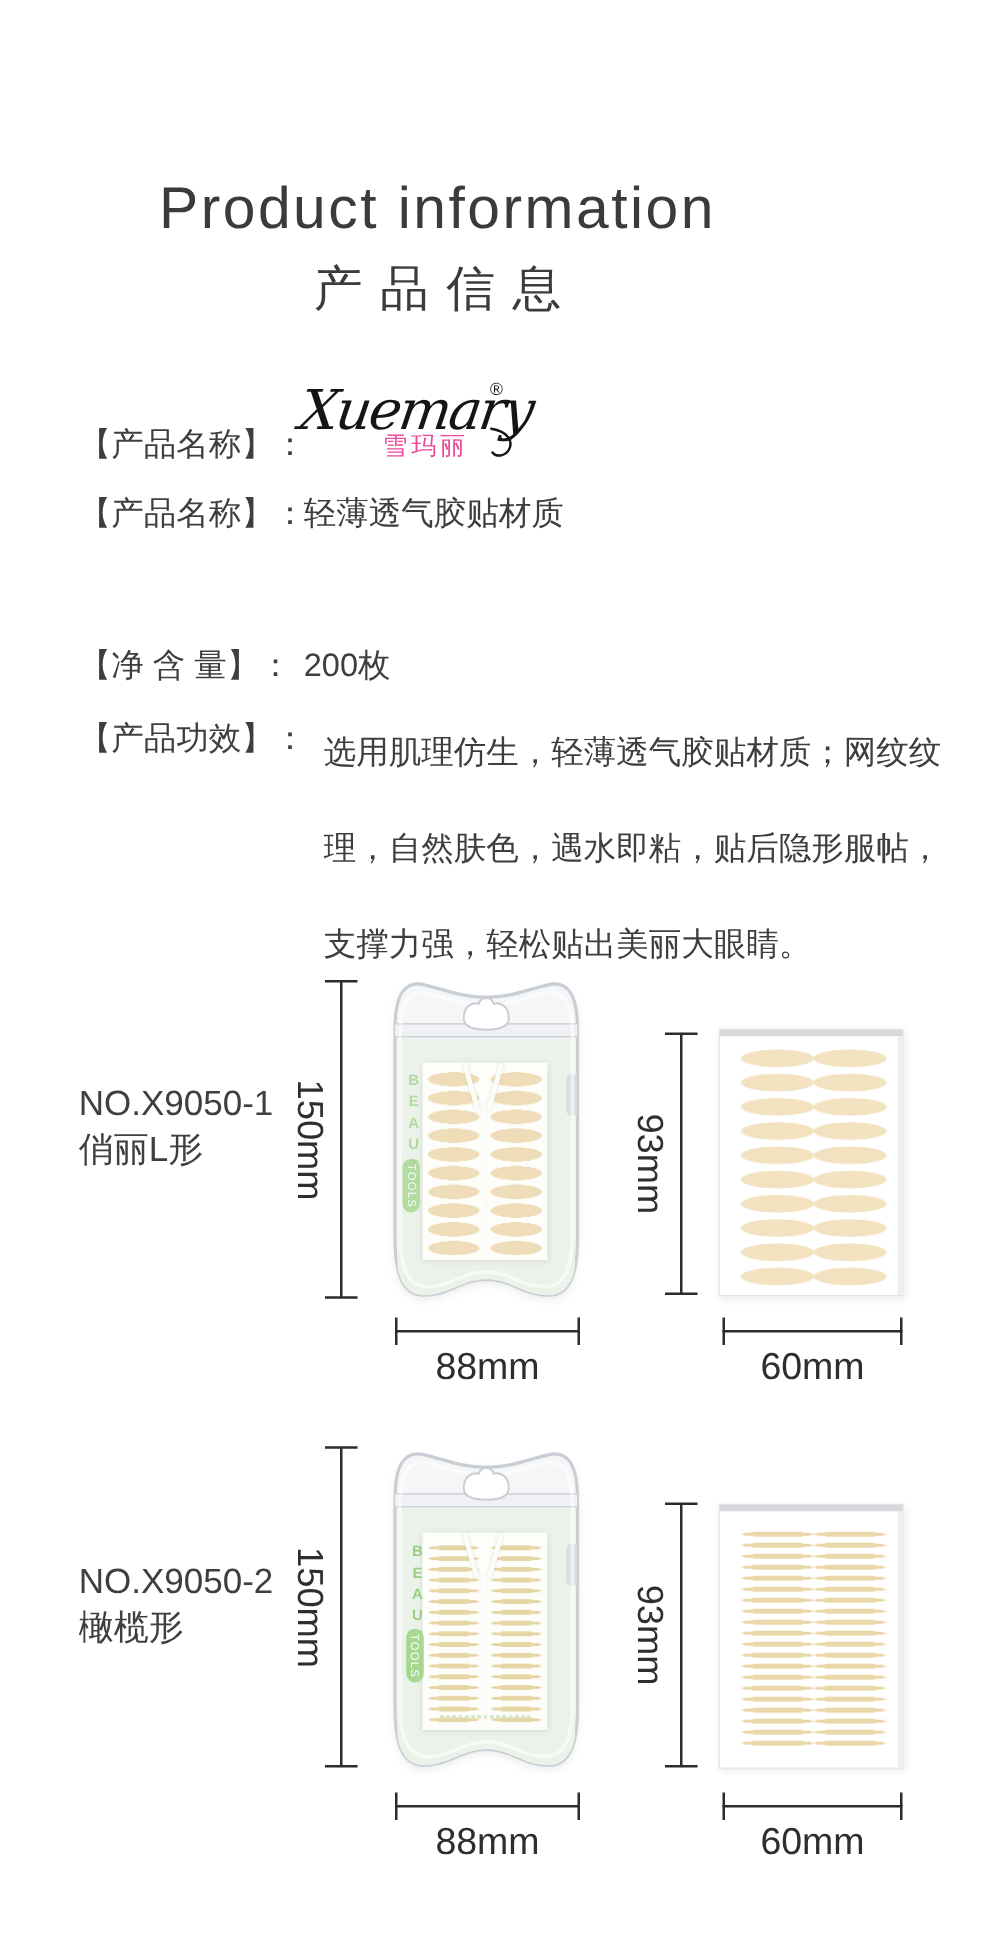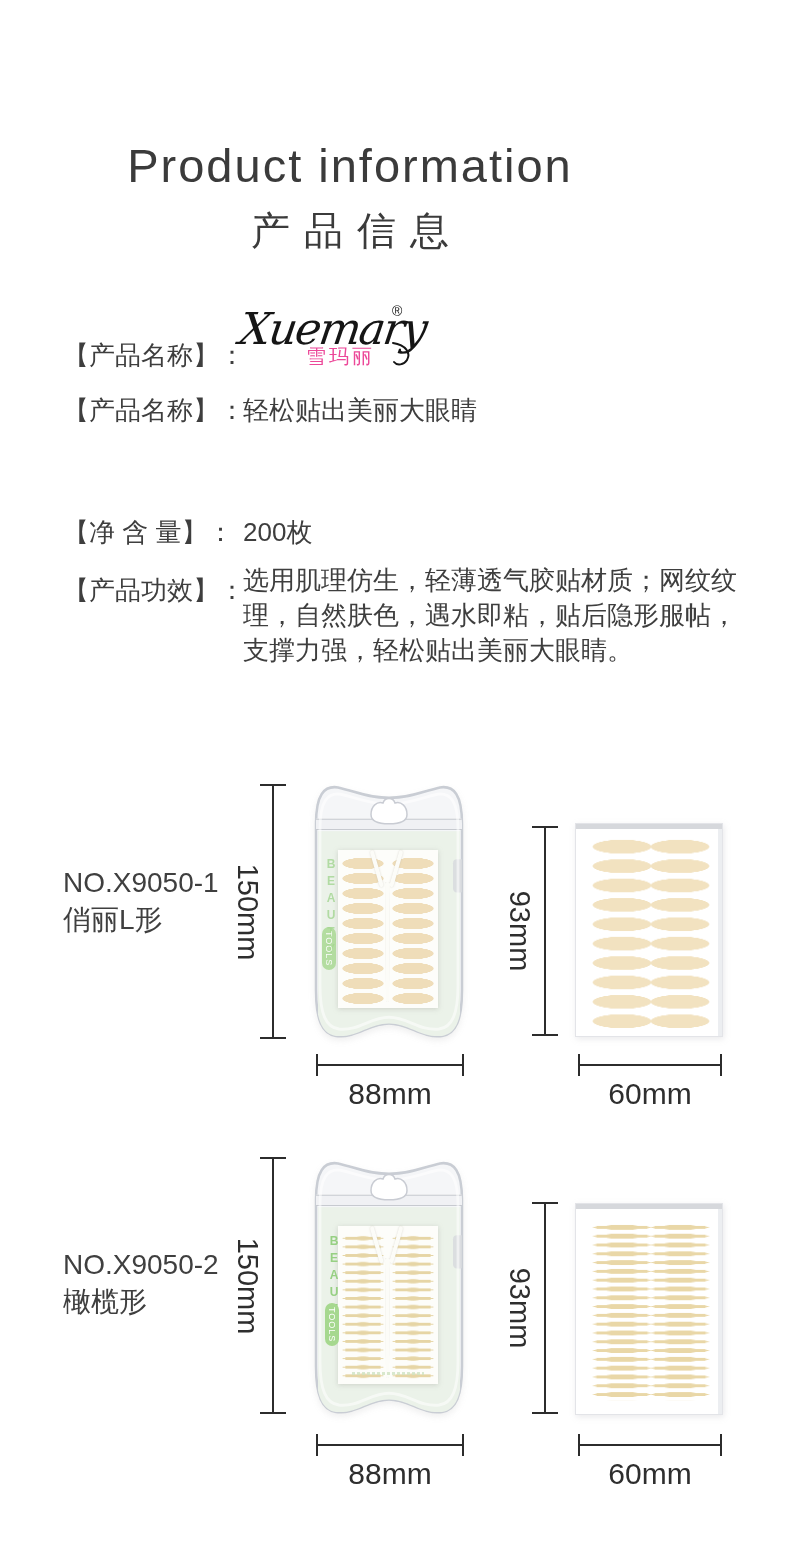--- a/index.html
+++ b/index.html
@@ -12,21 +12,21 @@
   
   .title-en { position:absolute; left:0; top:138px; width:700px; text-align:center;
     font-size:47px; font-weight:400; letter-spacing:2px; color:#3b3b3b; }
   .title-zh { position:absolute; left:0; top:204px; width:700px; text-align:center;
     font-size:39px; color:#3b3b3b; letter-spacing:14px; text-indent:14px; }
 
   
   .spec-row { position:absolute; left:63px; display:flex; font-size:26px; color:#3e3e3e; line-height:34px; }
   .spec-label { flex:0 0 180px; width:180px; white-space:nowrap; }
   .spec-value { white-space:nowrap; }
-  .spec-value.wrap { white-space:normal; width:518px; line-height:35px; word-break:break-all; }
+  .spec-value.wrap { white-space:normal; width:518px; line-height:77px; word-break:break-all;margin-left:16px; }
   .row-effect { line-height:55px; }
 
   
   .brand-logo { position:absolute; left:240px; top:303px; width:220px; height:78px; }
   .logo-script { display:inline-block; font-family:"DejaVu Serif","Liberation Serif",serif;
     font-style:italic; font-size:44px; letter-spacing:-2px; color:#151515; transform:skewX(-8deg); }
   .logo-reg { position:absolute; left:152px; top:0; font-size:14px; color:#151515; }
   .logo-zh { position:absolute; left:66px; top:40px; font-size:20px; font-weight:normal;
     letter-spacing:3px; color:#ec4899; white-space:nowrap; }
   .logo-curl { position:absolute; left:150px; top:37px; }
@@ -93,21 +93,21 @@
     <span class="logo-reg">®</span>
     <span class="logo-zh">雪玛丽</span>
     <span class="logo-curl">
       <svg width="24" height="28" viewBox="0 0 24 28">
           <path d="M3,3 C16,5 21,13 17,20 C14,25 7,26 4,22" fill="none" stroke="#151515" stroke-width="2" stroke-linecap="round"></path>
         </svg>
     </span>
   </div>
   <div class="spec-row" style="top:393px;">
     <span class="spec-label">【产品名称】：</span>
-    <span class="spec-value">轻松贴出美丽大眼睛</span>
+    <span class="spec-value">轻薄透气胶贴材质</span>
   </div>
   <div class="spec-row" style="top:455px;">
   </div>
   <div class="spec-row" style="top:515px;">
     <span class="spec-label">【净 含 量】：</span>
     <span class="spec-value">200枚</span>
   </div>
   <div class="spec-row row-effect" style="top:563px;">
     <span class="spec-label">【产品功效】：</span>
     <span class="spec-value wrap">选用肌理仿生，轻薄透气胶贴材质；网纹纹理，自然肤色，遇水即粘，贴后隐形服帖，支撑力强，轻松贴出美丽大眼睛。</span>

